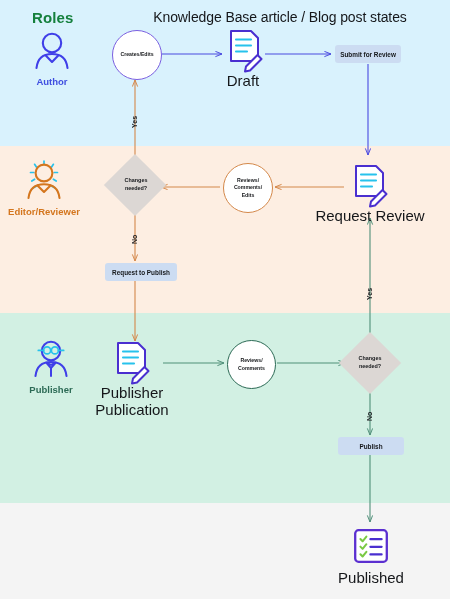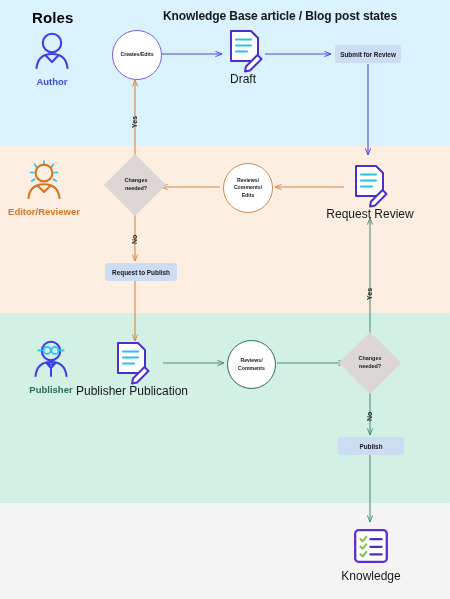--- a/index.html
+++ b/index.html
@@ -11,36 +11,36 @@
   #stage{position:absolute;inset:0;}
 
   
   .lane{position:absolute;left:0;width:450px;}
   #lane-author   {top:0;   height:146px;background:#d9f2fd;}
   #lane-editor   {top:146px;height:167px;background:#fdeee2;}
   #lane-publisher{top:313px;height:190px;background:#d2f0e3;}
   #lane-final    {top:503px;height:96px; background:#f4f4f4;}
 
   
-  #roles-label{position:absolute;left:32px;top:9px;font-size:15px;font-weight:bold;color:#000000;letter-spacing:.1px;}
-  #diagram-title{position:absolute;left:130px;top:9px;width:300px;text-align:center;font-size:12px;font-weight:bold;color:#15171a;letter-spacing:-.1px;}
+  #roles-label{position:absolute;left:32px;top:9px;font-size:15px;font-weight:bold;color:#15803d;letter-spacing:.1px;}
+  #diagram-title{position:absolute;left:130px;top:9px;width:300px;text-align:center;font-size:14px;font-weight:normal;color:#15171a;letter-spacing:-.1px;}
 
   
   .role{position:absolute;text-align:center;width:110px;}
   .role .role-name{margin-top:2px;font-size:9.5px;font-weight:bold;}
   #role-author{left:-3px;top:30px;}
   #role-author .role-name{color:#3f4ee0;}
   #role-editor{left:-11px;top:160px;}
   #role-editor .role-name{color:#d4761e;}
   #role-publisher{left:-4px;top:338px;}
   #role-publisher .role-name{color:#2c6a55;}
 
   
   .node{position:absolute;}
-  .node-caption{position:absolute;width:140px;text-align:center;font-size:12px;color:#15171a;}
+  .node-caption{position:absolute;width:140px;text-align:center;font-size:15px;color:#15171a;}
 
   
   .circle{position:absolute;border-radius:50%;background:#ffffff;
      display:flex;align-items:center;justify-content:center;text-align:center;
      font-size:5.2px;font-weight:bold;color:#15171a;line-height:1.45;}
   #node-creates-edits{left:112px;top:30px;width:48px;height:48px;border:1.3px solid #7a5fe0;}
   #node-review-comments-edits{left:223px;top:163px;width:48px;height:48px;border:1.3px solid #d4884a;}
   #node-reviews-comments{left:227px;top:340px;width:47px;height:47px;border:1.3px solid #2c6a55;}
 
   
@@ -261,15 +261,15 @@
         <path d="M7.4 18.6 L9.6 20.9 L13.4 16.2"></path>
         <path d="M7.4 26.2 L9.6 28.5 L13.4 23.8"></path>
       </g>
       <g stroke="#4a2fd0" stroke-width="2.2" stroke-linecap="round">
         <line x1="17.4" y1="11.2" x2="28.6" y2="11.2"></line>
         <line x1="17.4" y1="18.8" x2="28.6" y2="18.8"></line>
         <line x1="17.4" y1="26.4" x2="28.6" y2="26.4"></line>
       </g>
     </svg>
   </div>
-  <div class="node-caption" style="left:301px;top:569px;">Knowledge</div>
+  <div class="node-caption" style="left:301px;top:569px;">Published</div>
 
 </div>
 
 </body></html>

